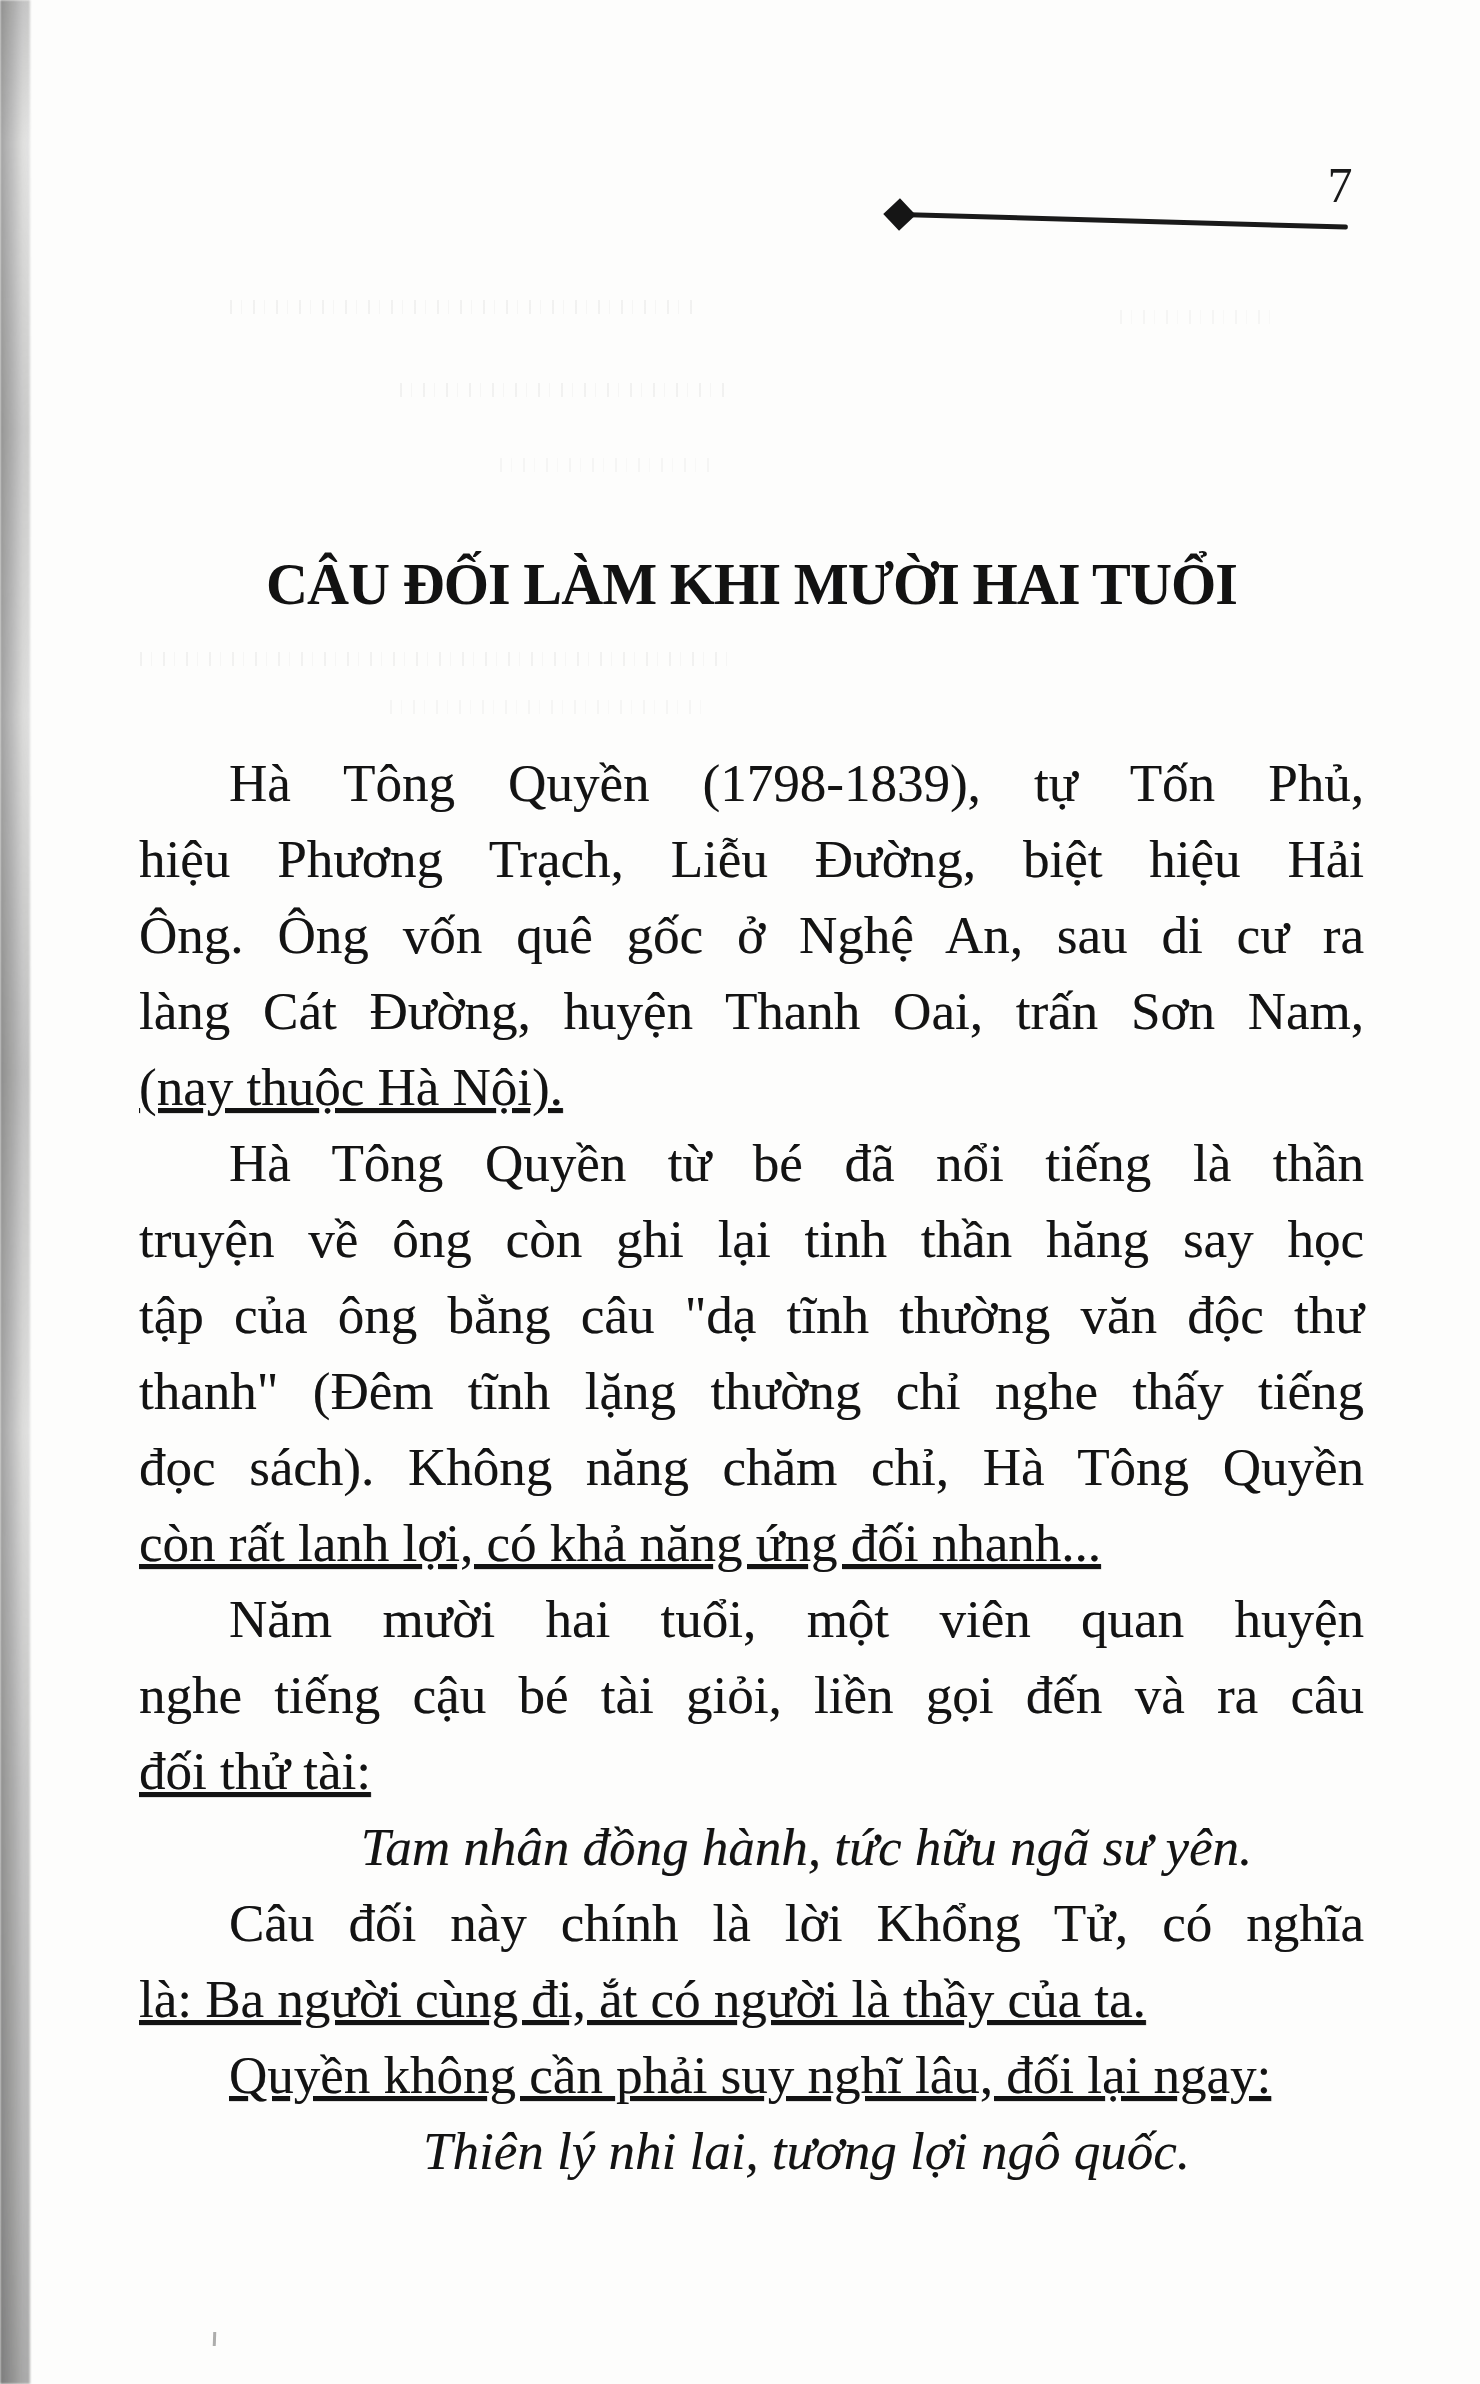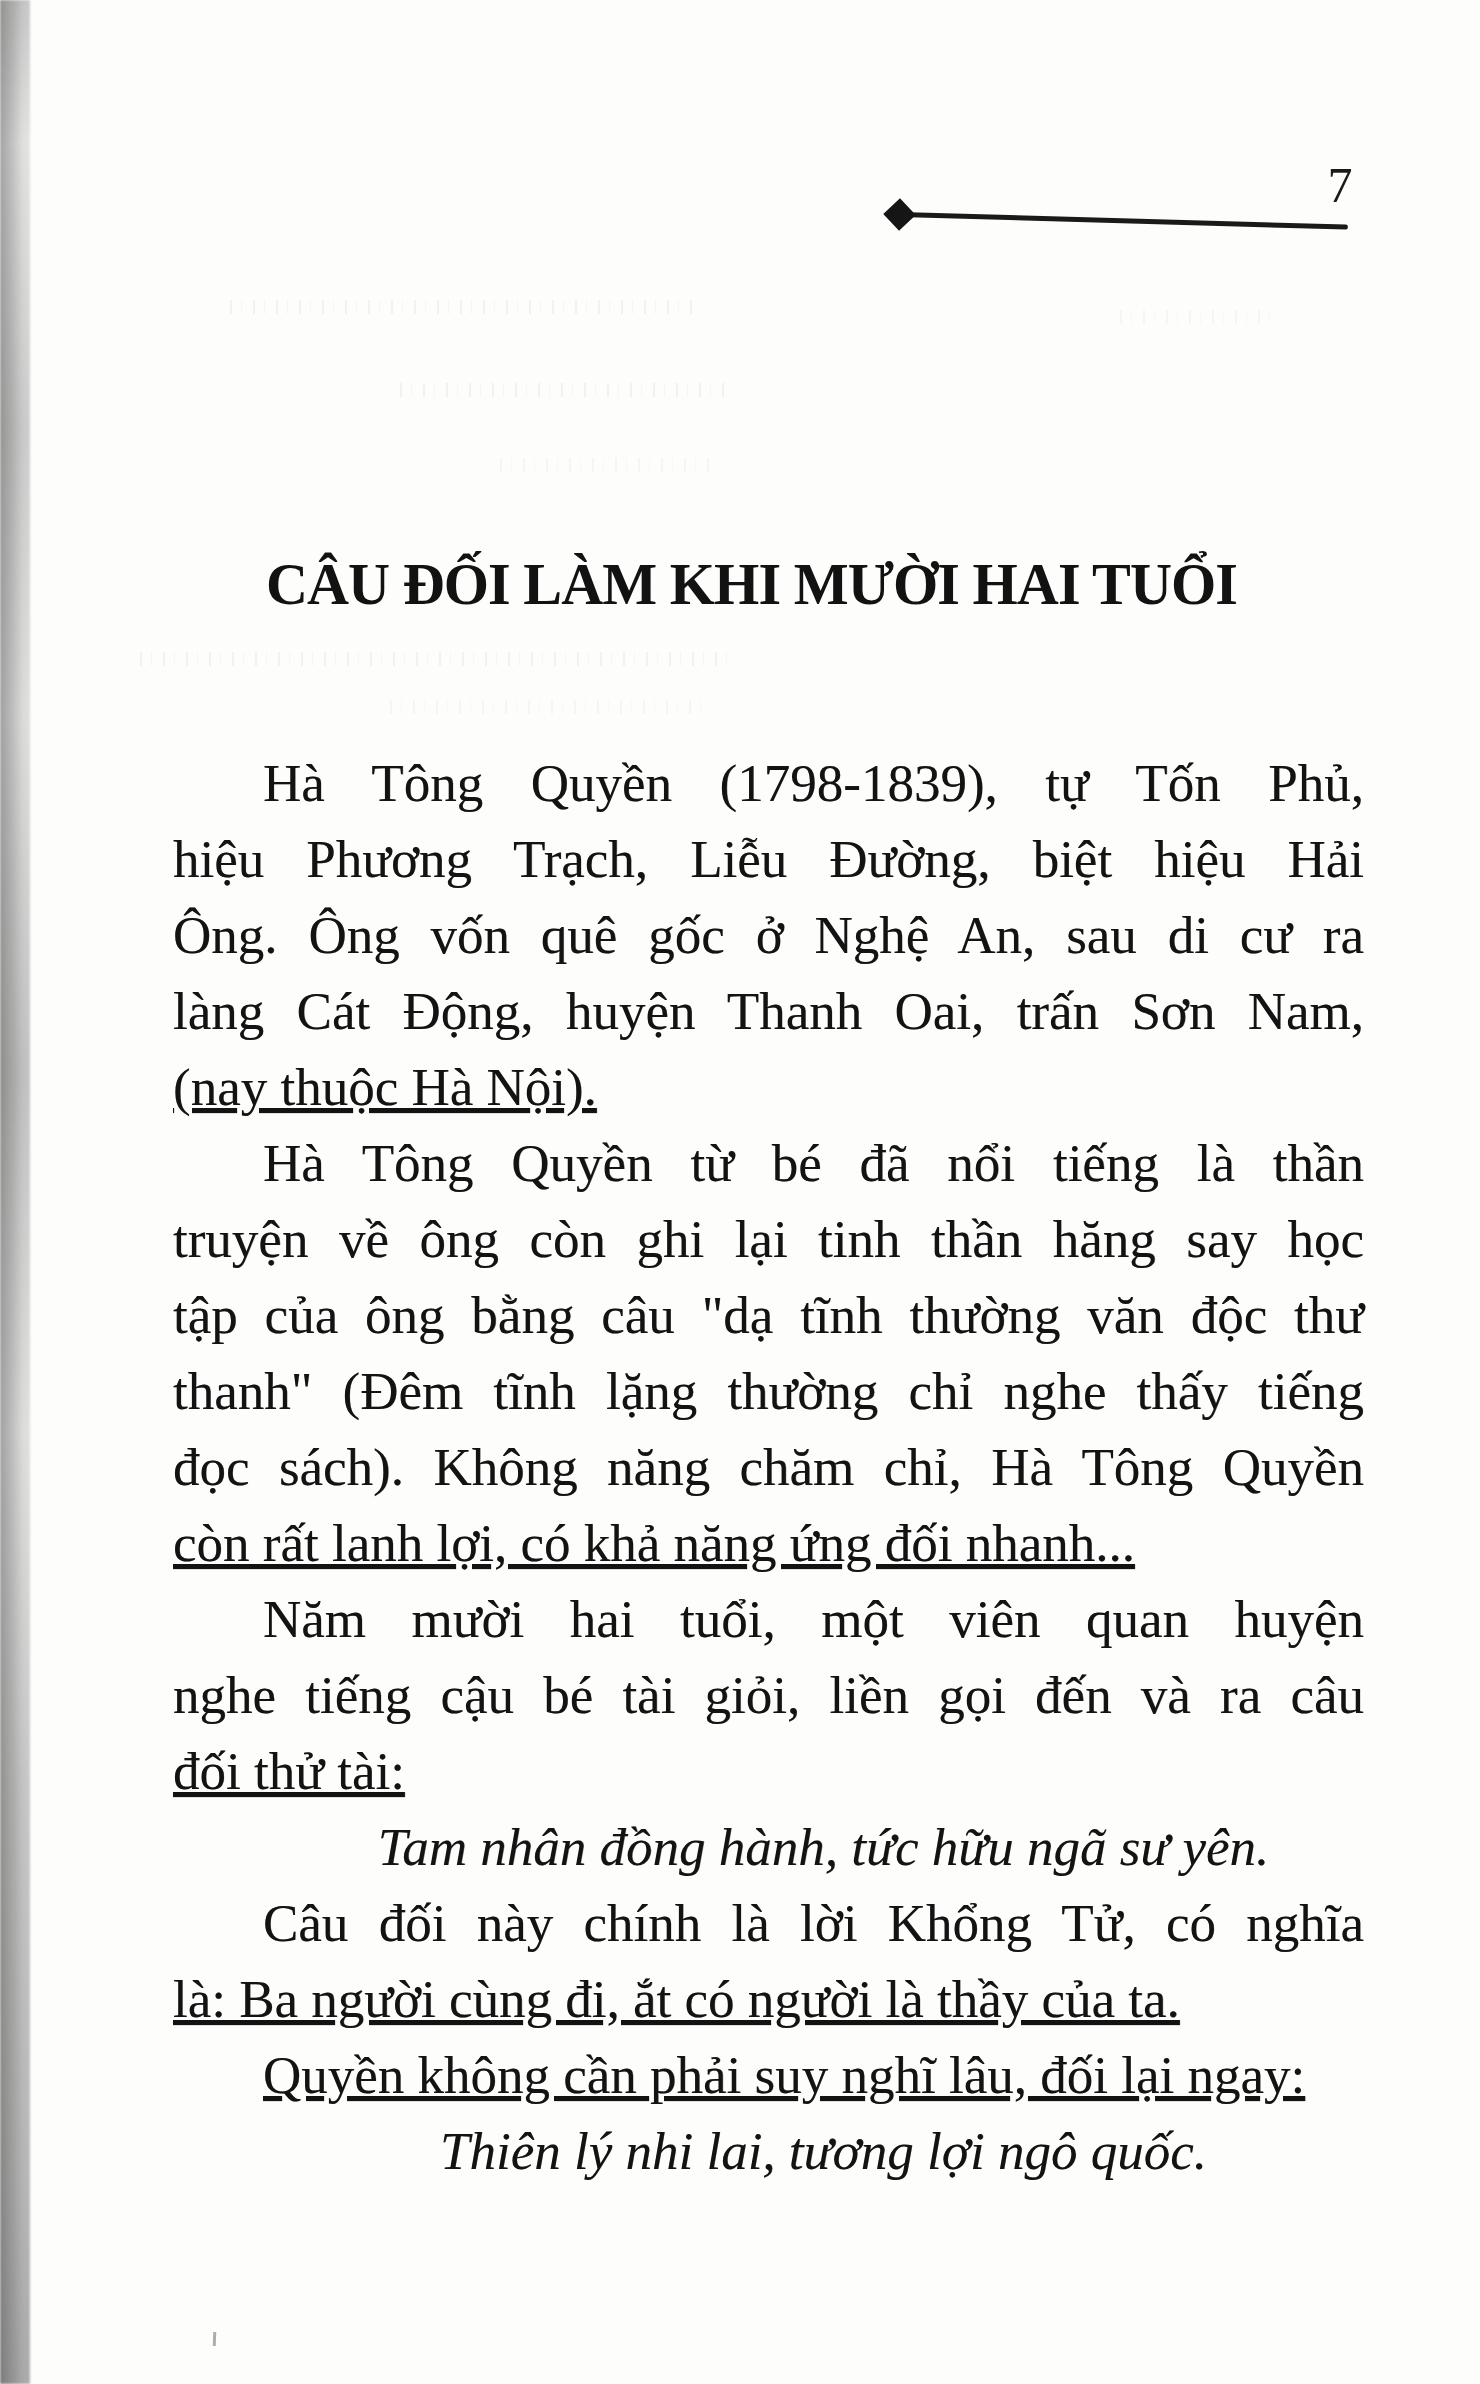--- a/index.html
+++ b/index.html
@@ -86,21 +86,21 @@
 
   
   .text-block {
     position: absolute;
     left: 139px; top: 745px;
     width: 1225px;
     font-size: 53px;
     line-height: 76px;
     text-shadow: 0.3px 0.3px 0 rgba(0,0,0,0.4);
   }
-  .line { height: 76px; margin-left: 34px; }
+  .line { height: 76px; }
   .justify {
     text-align: justify;
     text-align-last: justify;
   }
   .indent { text-indent: 90px; }
   .plain { white-space: nowrap; text-decoration: underline; }
   .couplet {
     font-style: italic;
     text-align: center;
     padding-left: 110px;
@@ -154,21 +154,21 @@
   </div>
 
   <div class="page-number">7</div>
 
   <h1 class="chapter-title">CÂU ĐỐI LÀM KHI MƯỜI HAI TUỔI</h1>
 
   <div class="text-block">
       <div class="line justify indent">Hà Tông Quyền (1798-1839), tự Tốn Phủ,</div>
       <div class="line justify">hiệu Phương Trạch, Liễu Đường, biệt hiệu Hải</div>
       <div class="line justify">Ông. Ông vốn quê gốc ở Nghệ An, sau di cư ra</div>
-      <div class="line justify">làng Cát Động, huyện Thanh Oai, trấn Sơn Nam,</div>
+      <div class="line justify">làng Cát Đường, huyện Thanh Oai, trấn Sơn Nam,</div>
       <div class="line plain">(nay thuộc Hà Nội).</div>
       <div class="line justify indent">Hà Tông Quyền từ bé đã nổi tiếng là thần</div>
       <div class="line justify">truyện về ông còn ghi lại tinh thần hăng say học</div>
       <div class="line justify">tập của ông bằng câu "dạ tĩnh thường văn độc thư</div>
       <div class="line justify">thanh" (Đêm tĩnh lặng thường chỉ nghe thấy tiếng</div>
       <div class="line justify">đọc sách). Không năng chăm chỉ, Hà Tông Quyền</div>
       <div class="line plain">còn rất lanh lợi, có khả năng ứng đối nhanh...</div>
       <div class="line justify indent">Năm mười hai tuổi, một viên quan huyện</div>
       <div class="line justify">nghe tiếng cậu bé tài giỏi, liền gọi đến và ra câu</div>
       <div class="line plain">đối thử tài:</div>

